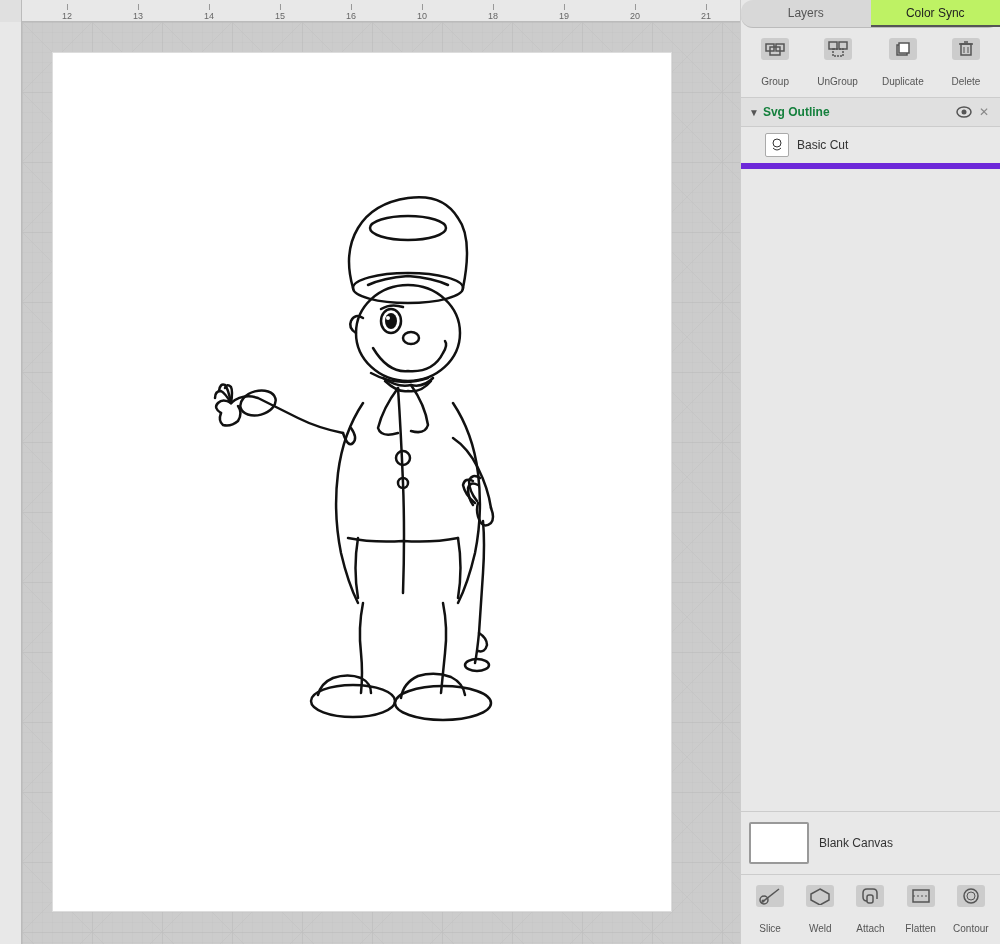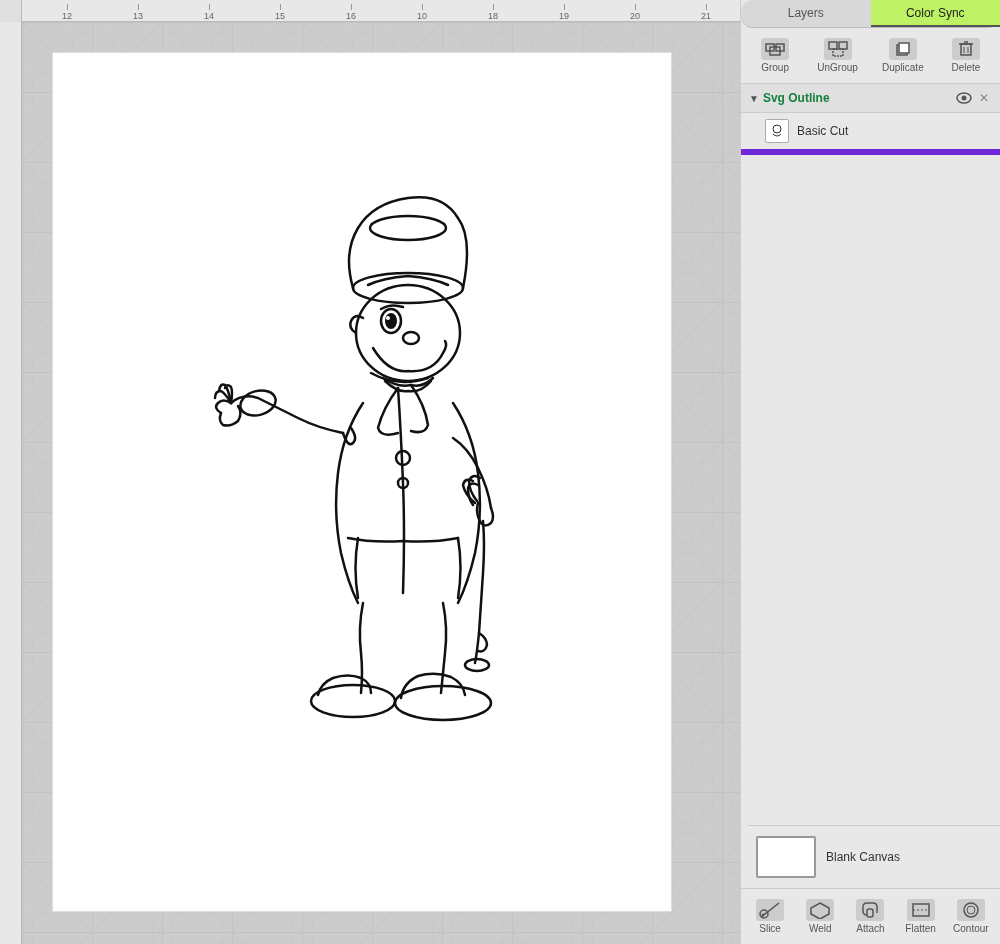--- a/index.html
+++ b/index.html
@@ -131,21 +131,21 @@
       justify-content: space-around;
       padding: 6px 4px;
       border-bottom: 1px solid #ccc;
       background: #e8e8e8;
     }
 
     .toolbar-btn {
       display: flex;
       flex-direction: column;
       align-items: center;
-      gap: 2px;
+      gap: 16px;
       cursor: pointer;
       padding: 4px 6px;
       border-radius: 4px;
       min-width: 48px;
     }
 
     .toolbar-btn-icon {
       width: 28px;
       height: 22px;
       background: #ccc;
@@ -237,21 +237,20 @@
     }
 
     
     .bottom-canvas-section {
       border-top: 1px solid #ccc;
       padding: 10px 8px;
       display: flex;
       align-items: center;
       gap: 10px;
       background: #e8e8e8;
-      margin-left: 7px;
     }
 
     .blank-canvas-thumb {
       width: 60px;
       height: 42px;
       border: 2px solid #999;
       background: white;
       border-radius: 2px;
       flex-shrink: 0;
     }

